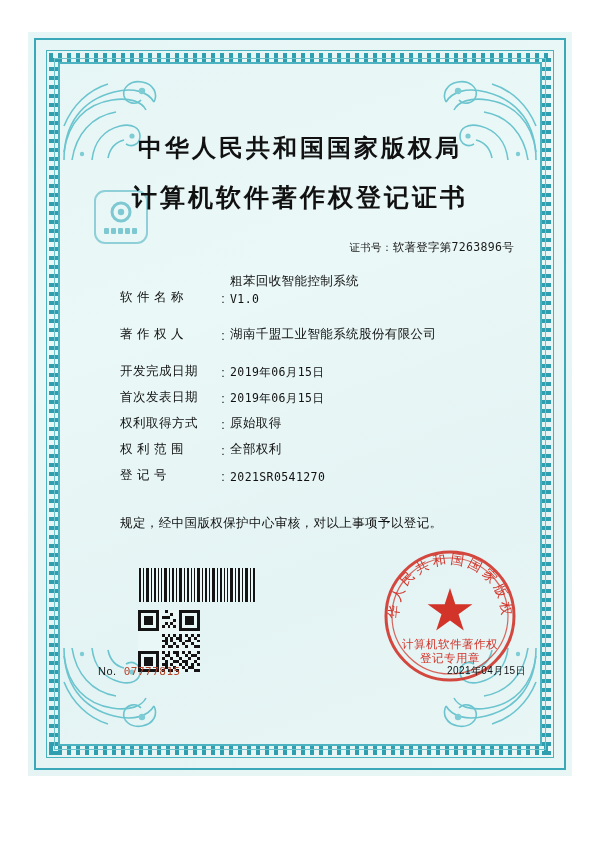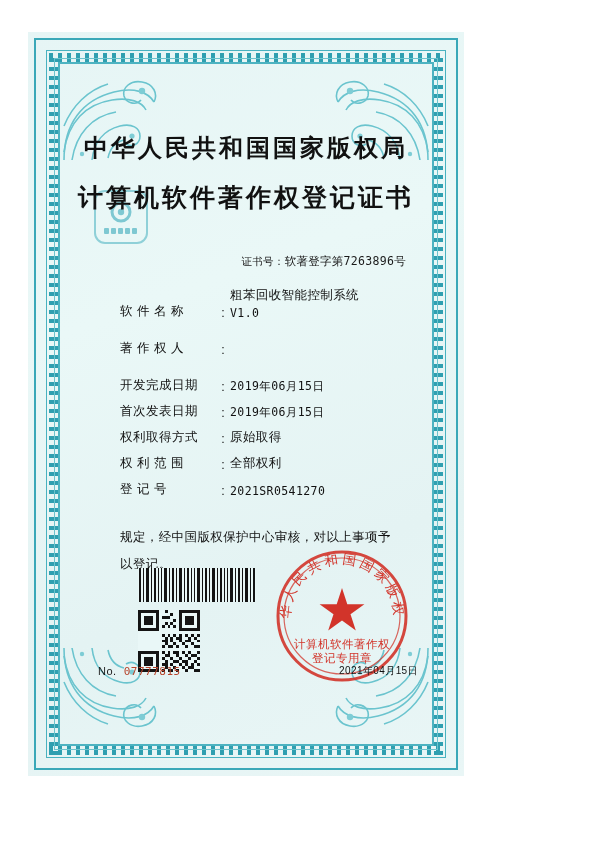--- a/index.html
+++ b/index.html
@@ -19,21 +19,21 @@
     width: 600px;
     height: 848px;
     background: #ffffff;
   }
 
   
   .sheet {
     position: absolute;
     left: 28px;
     top: 32px;
-    width: 436px;
+    width: 544px;
     height: 744px;
     background: #e9f7f7;
     background: linear-gradient(160deg, #e6f5f5 0%, #eaf8f7 35%, #e4f3f3 70%, #e9f6f6 100%);
     overflow: hidden;
   }
 
   
   .border-outer {
     position: absolute;
     left: 6px;
@@ -119,21 +119,21 @@
     font-weight: bold;
     letter-spacing: 3px;
     color: #111111;
     margin-top: 17px;
   }
 
   .cert-no {
     text-align: right;
     font-size: 10.5px;
     color: #1a1a1a;
-    margin-top: 40px;
+    margin-top: 26px;
     padding-right: 10px;
     letter-spacing: 0.3px;
   }
 
   
   .logo-mark {
     position: absolute;
     left: 66px;
     top: 158px;
     width: 54px;
@@ -353,20 +353,21 @@
           <span class="colon">:</span>
           <span class="value">
             <span>粗苯回收智能控制系统</span>
             <span class="v2">V1.0</span>
           </span>
         </div>
 
         <div class="row gap-top">
           <span class="label">著 作 权 人</span>
           <span class="colon">:</span>
+          <span class="value">湖南千盟工业智能系统股份有限公司</span>
         </div>
 
         <div class="row gap-top tight">
           <span class="label">开发完成日期</span>
           <span class="colon">:</span>
           <span class="value num">2019年06月15日</span>
         </div>
 
         <div class="row tight">
           <span class="label">首次发表日期</span>

